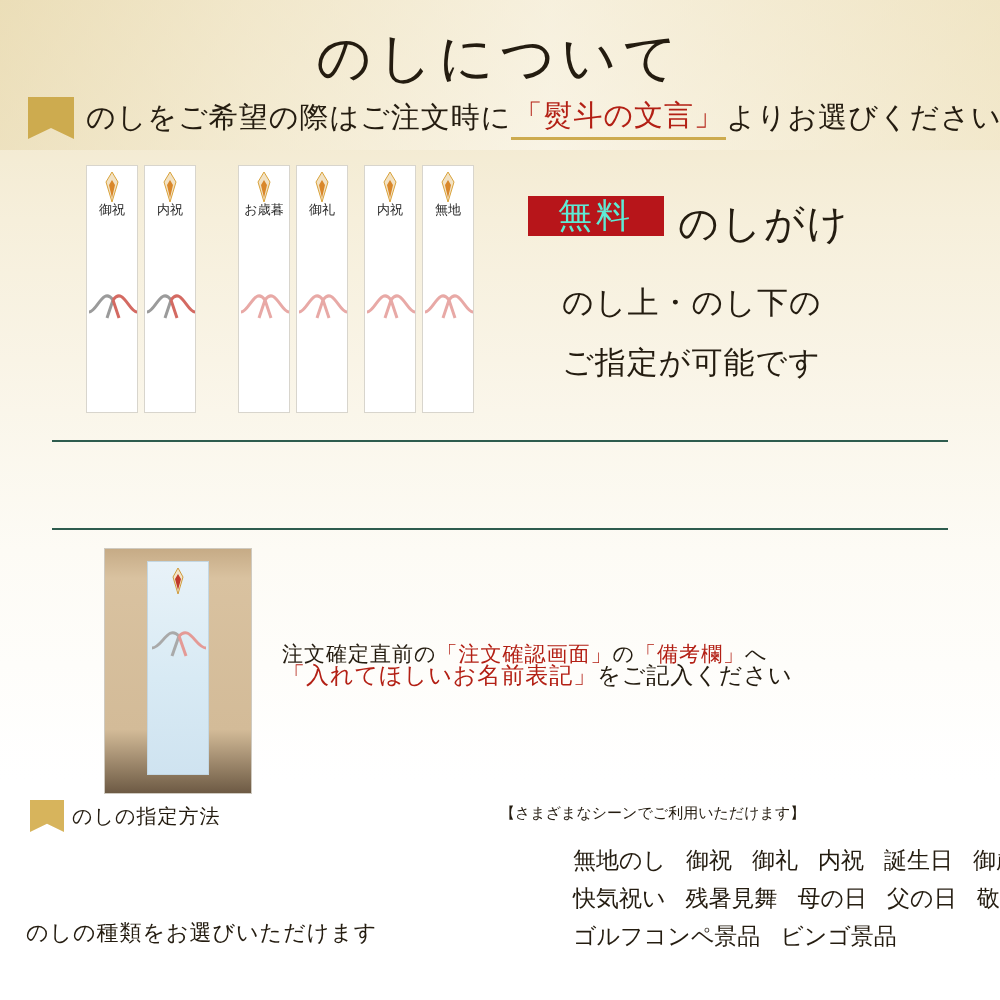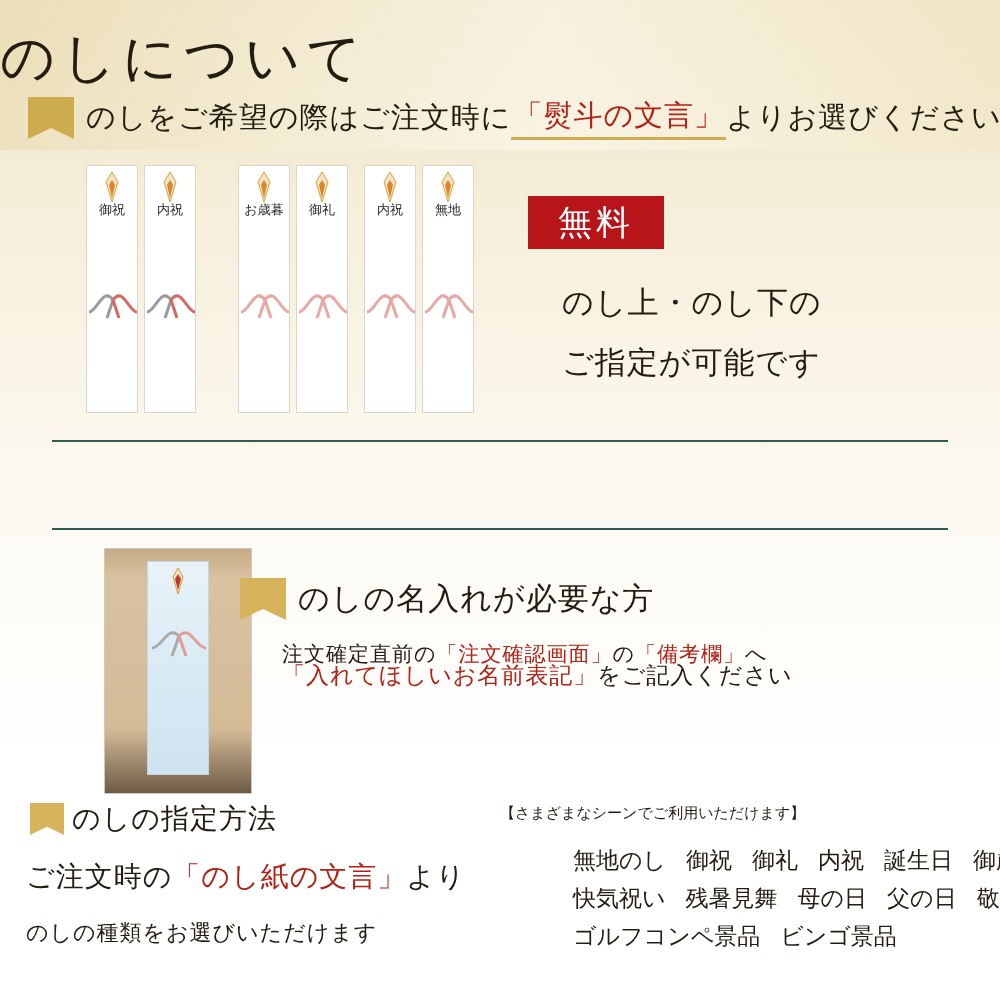--- a/index.html
+++ b/index.html
@@ -32,20 +32,21 @@
     background: linear-gradient(to right, #e8d9ae 0%, #f3ead0 25%, #fdfaf2 55%, #f1e6c6 100%);
     opacity: .55;
     pointer-events: none;
   }
 
   
   .title {
     position: absolute;
     left: 0; right: 0;
     top: 22px;
+    text-align: center;
     font-size: 54px;
     letter-spacing: 6px;
     color: #241c10;
     font-weight: 400;
   }
 
   
   .tag {
     display: inline-block;
     width: 46px;
@@ -120,23 +121,23 @@
     top: 112px;
     height: 44px;
   }
 
   
   .free-badge {
     position: absolute;
     left: 528px;
     top: 196px;
     width: 136px;
-    height: 53px;
+    height: 40px;
     background: #b7151a;
-    color: #ffffff;
+    color: #5eead4;
     font-size: 34px;
     letter-spacing: 4px;
     display: flex;
     align-items: center;
     justify-content: center;
   }
   .free-title {
     position: absolute;
     left: 678px;
     top: 196px;
@@ -246,21 +247,21 @@
     color: #241c10;
     letter-spacing: 1px;
   }
   .red { color: #b32015; }
 
   
   .howto-head {
     position: absolute;
     left: 30px;
     top: 800px;
-    font-size: 28px;
+    font-size: 20px;
     color: #241c10;
     display: flex;
     align-items: center;
     letter-spacing: 1px;
   }
   .howto-l1 {
     position: absolute;
     left: 26px;
     top: 858px;
     font-size: 28px;
@@ -393,20 +394,21 @@
       <svg class="mizu" viewBox="0 0 52 44">
         <path class="l" d="M2,34 C10,34 16,8 26,22" fill="none" stroke="#e8a9a6" stroke-width="3"></path>
         <path class="r" d="M50,34 C42,34 36,8 26,22" fill="none" stroke="#e8a9a6" stroke-width="3"></path>
         <path d="M26,22 L20,40" fill="none" stroke="#e8a9a6" stroke-width="3"></path>
         <path d="M26,22 L32,40" fill="none" stroke="#e8a9a6" stroke-width="3"></path>
       </svg>
     </div>
   </div>
 
   <div class="free-badge">無料</div>
+  <div class="free-title">のしがけ</div>
   <div class="free-sub1">のし上・のし下の</div>
   <div class="free-sub2">ご指定が可能です</div>
 
   <div class="rule top"></div>
   <div class="rule bottom"></div>
 
   <div class="photo">
     <div class="pkg">
       <svg class="orn" viewBox="0 0 14 26">
         <polygon points="7,0 12,9 7,26 2,9" fill="#f3e4c7" stroke="#cf9b3d" stroke-width="1"></polygon>
@@ -414,37 +416,30 @@
       </svg>
       <svg class="mizu2" viewBox="0 0 62 40">
         <path d="M4,30 C14,30 20,6 31,18" fill="none" stroke="#a9a9a9" stroke-width="3"></path>
         <path d="M58,30 C48,30 42,6 31,18" fill="none" stroke="#e49a96" stroke-width="3"></path>
         <path d="M31,18 L24,38" fill="none" stroke="#a9a9a9" stroke-width="3"></path>
         <path d="M31,18 L38,38" fill="none" stroke="#e49a96" stroke-width="3"></path>
       </svg>
     </div>
   </div>
 
-  <div class="name-head">
-    <span class="tag gold2"></span>
-    <span>のしの名入れが必要な方</span>
-  </div>
   <div class="name-l1">
     <span>注文確定直前の</span><span class="red">「注文確認画面」</span><span>の</span><span class="red">「備考欄」</span><span>へ</span>
   </div>
   <div class="name-l2">
     <span class="red">「入れてほしいお名前表記」</span><span>をご記入ください</span>
   </div>
 
   <div class="howto-head">
     <span class="tag small gold2"></span>
     <span>のしの指定方法</span>
-  </div>
-  <div class="howto-l1">
-    <span>ご注文時の</span><span class="red">「のし紙の文言」</span><span>より</span>
   </div>
   <div class="howto-l2">のしの種類をお選びいただけます</div>
 
   <div class="scenes-head">【さまざまなシーンでご利用いただけます】</div>
   <div class="scenes-list">
     <div class="row">
       <span>無地のし</span><span>御祝</span><span>御礼</span><span>内祝</span><span>誕生日</span><span>御歳暮</span>
     </div>
     <div class="row">
       <span>快気祝い</span><span>残暑見舞</span><span>母の日</span><span>父の日</span><span>敬老の日</span>

